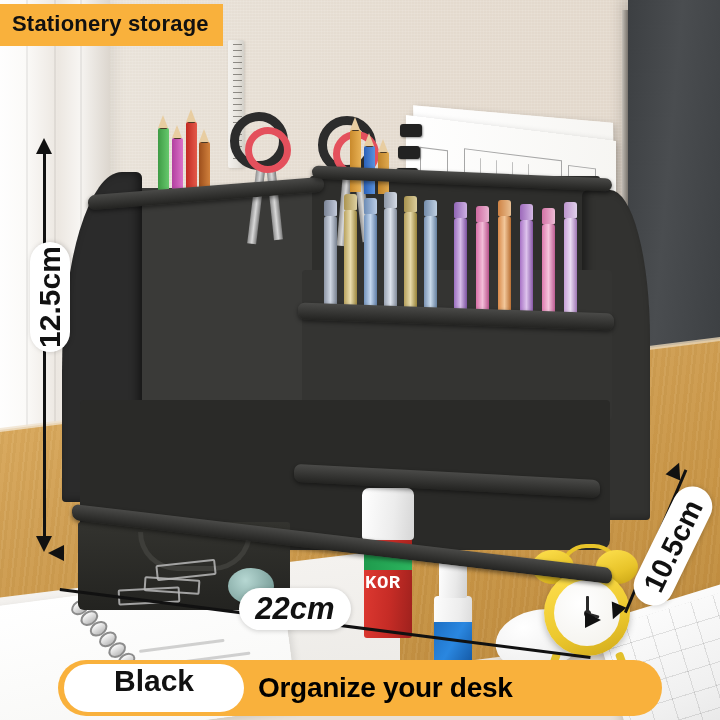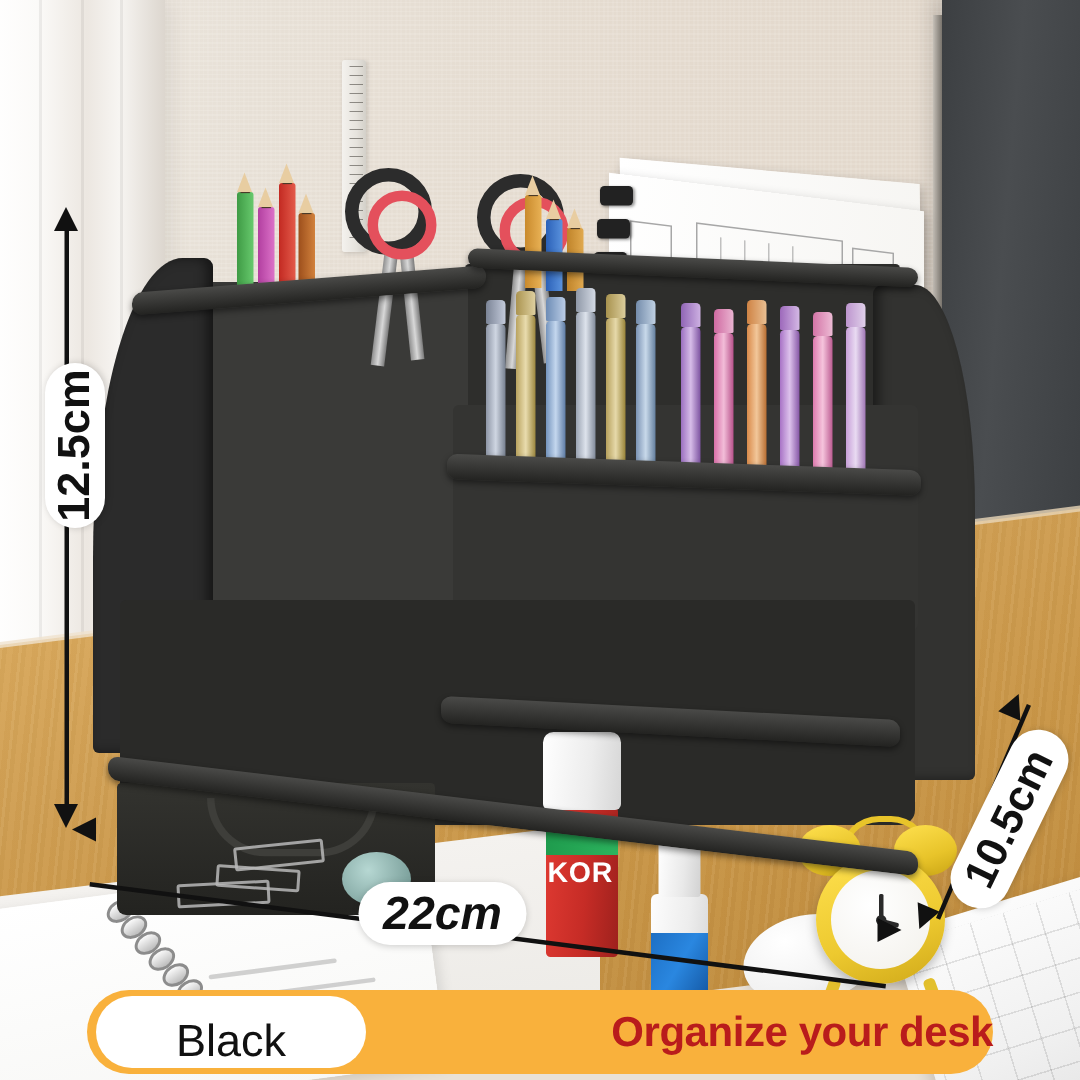--- a/index.html
+++ b/index.html
@@ -156,21 +156,21 @@
 
   
   .glue{position:absolute;left:300px;top:338px;width:52px;height:150px;}
   .glue-cap{position:absolute;left:0;top:0;width:52px;height:52px;border-radius:7px 7px 4px 4px;
         background:linear-gradient(95deg,#ffffff,#ececec 60%,#d6d6d6);}
   .glue-body{position:absolute;left:2px;top:50px;width:48px;height:100px;border-radius:3px;
         background:linear-gradient(95deg,#e03a32,#c62c26 55%,#9e211d);}
   .glue-band{position:absolute;left:2px;top:66px;width:48px;height:16px;
         background:linear-gradient(90deg,#1f9b4d,#2cb45e);}
   .glue-label{position:absolute;left:3px;top:84px;width:66px;color:#fff;font-size:19px;font-weight:bold;
-        letter-spacing:.5px;font-family:Liberation Sans, sans-serif;}
+        letter-spacing:.5px;font-family:Liberation Mono, monospace;}
   .corr{position:absolute;left:372px;top:406px;width:38px;height:112px;}
   .corr-cap{position:absolute;left:5px;top:0;width:28px;height:42px;border-radius:5px 5px 2px 2px;
         background:linear-gradient(95deg,#ffffff,#e9e9e9 60%,#d2d2d2);}
   .corr-body{position:absolute;left:0;top:40px;width:38px;height:72px;border-radius:4px;
         background:linear-gradient(95deg,#fdfdfd,#ededed 60%,#d8d8d8);}
   .corr-blue{position:absolute;left:0;top:66px;width:38px;height:42px;border-radius:0 0 4px 4px;
         background:linear-gradient(120deg,#1d6fc4,#2a87e0 50%,#1458a4);}
   .clock{position:absolute;left:470px;top:398px;width:108px;height:130px;}
   .bell{position:absolute;top:2px;width:42px;height:34px;border-radius:50%;
         background:linear-gradient(160deg,#ffe14f,#e8c42a 60%,#c9a414);}
@@ -190,23 +190,23 @@
   .arrow-line{position:absolute;background:#111;}
   .arrow-head{position:absolute;width:0;height:0;}
 
   .dim-pill{position:absolute;background:#fff;border-radius:26px;
         box-shadow:0 1px 5px rgba(0,0,0,.18);color:#111;font-weight:700;
         display:flex;align-items:center;justify-content:center;}
 
   .bottom-bar{position:absolute;left:58px;top:660px;width:604px;height:56px;
         background:#f9b13c;border-radius:30px;display:flex;align-items:center;}
   .black-pill{position:absolute;left:6px;top:4px;width:180px;height:48px;background:#fff;border-radius:26px;
-        display:flex;align-items:flex-end;justify-content:center;color:#111;font-size:30px;font-weight:400;}
+        display:flex;align-items:flex-start;justify-content:center;color:#111;font-size:30px;font-weight:700;}
   .bottom-text{position:absolute;left:200px;top:0;width:404px;height:56px;display:flex;align-items:center;
-        justify-content:flex-end;color:#b91c1c;font-size:28px;font-weight:600;letter-spacing:-.3px;}
+        justify-content:flex-start;color:#000000;font-size:28px;font-weight:600;letter-spacing:-.3px;}
 </style>
 </head>
 <body>
 
 <div id="stage">
 
   <div class="wall"></div>
   <div class="wall-texture"></div>
 
   <div class="curtain">
@@ -423,20 +423,23 @@
 
   <div class="dim-pill" style="left:239px;top:588px;width:112px;height:42px;font-size:31px;font-style:italic;">
     <span>22cm</span>
   </div>
 
   <div class="dim-pill" style="left:609px;top:526px;width:128px;height:40px;font-size:29px;
               transform:rotate(-64deg);">
     <span>10.5cm</span>
   </div>
 
+  <div class="badge-top">
+    <span>Stationery storage</span>
+  </div>
 
   <div class="bottom-bar">
     <div class="black-pill">
       <span>Black</span>
     </div>
     <div class="bottom-text">
       <span>Organize your desk</span>
     </div>
   </div>
 

